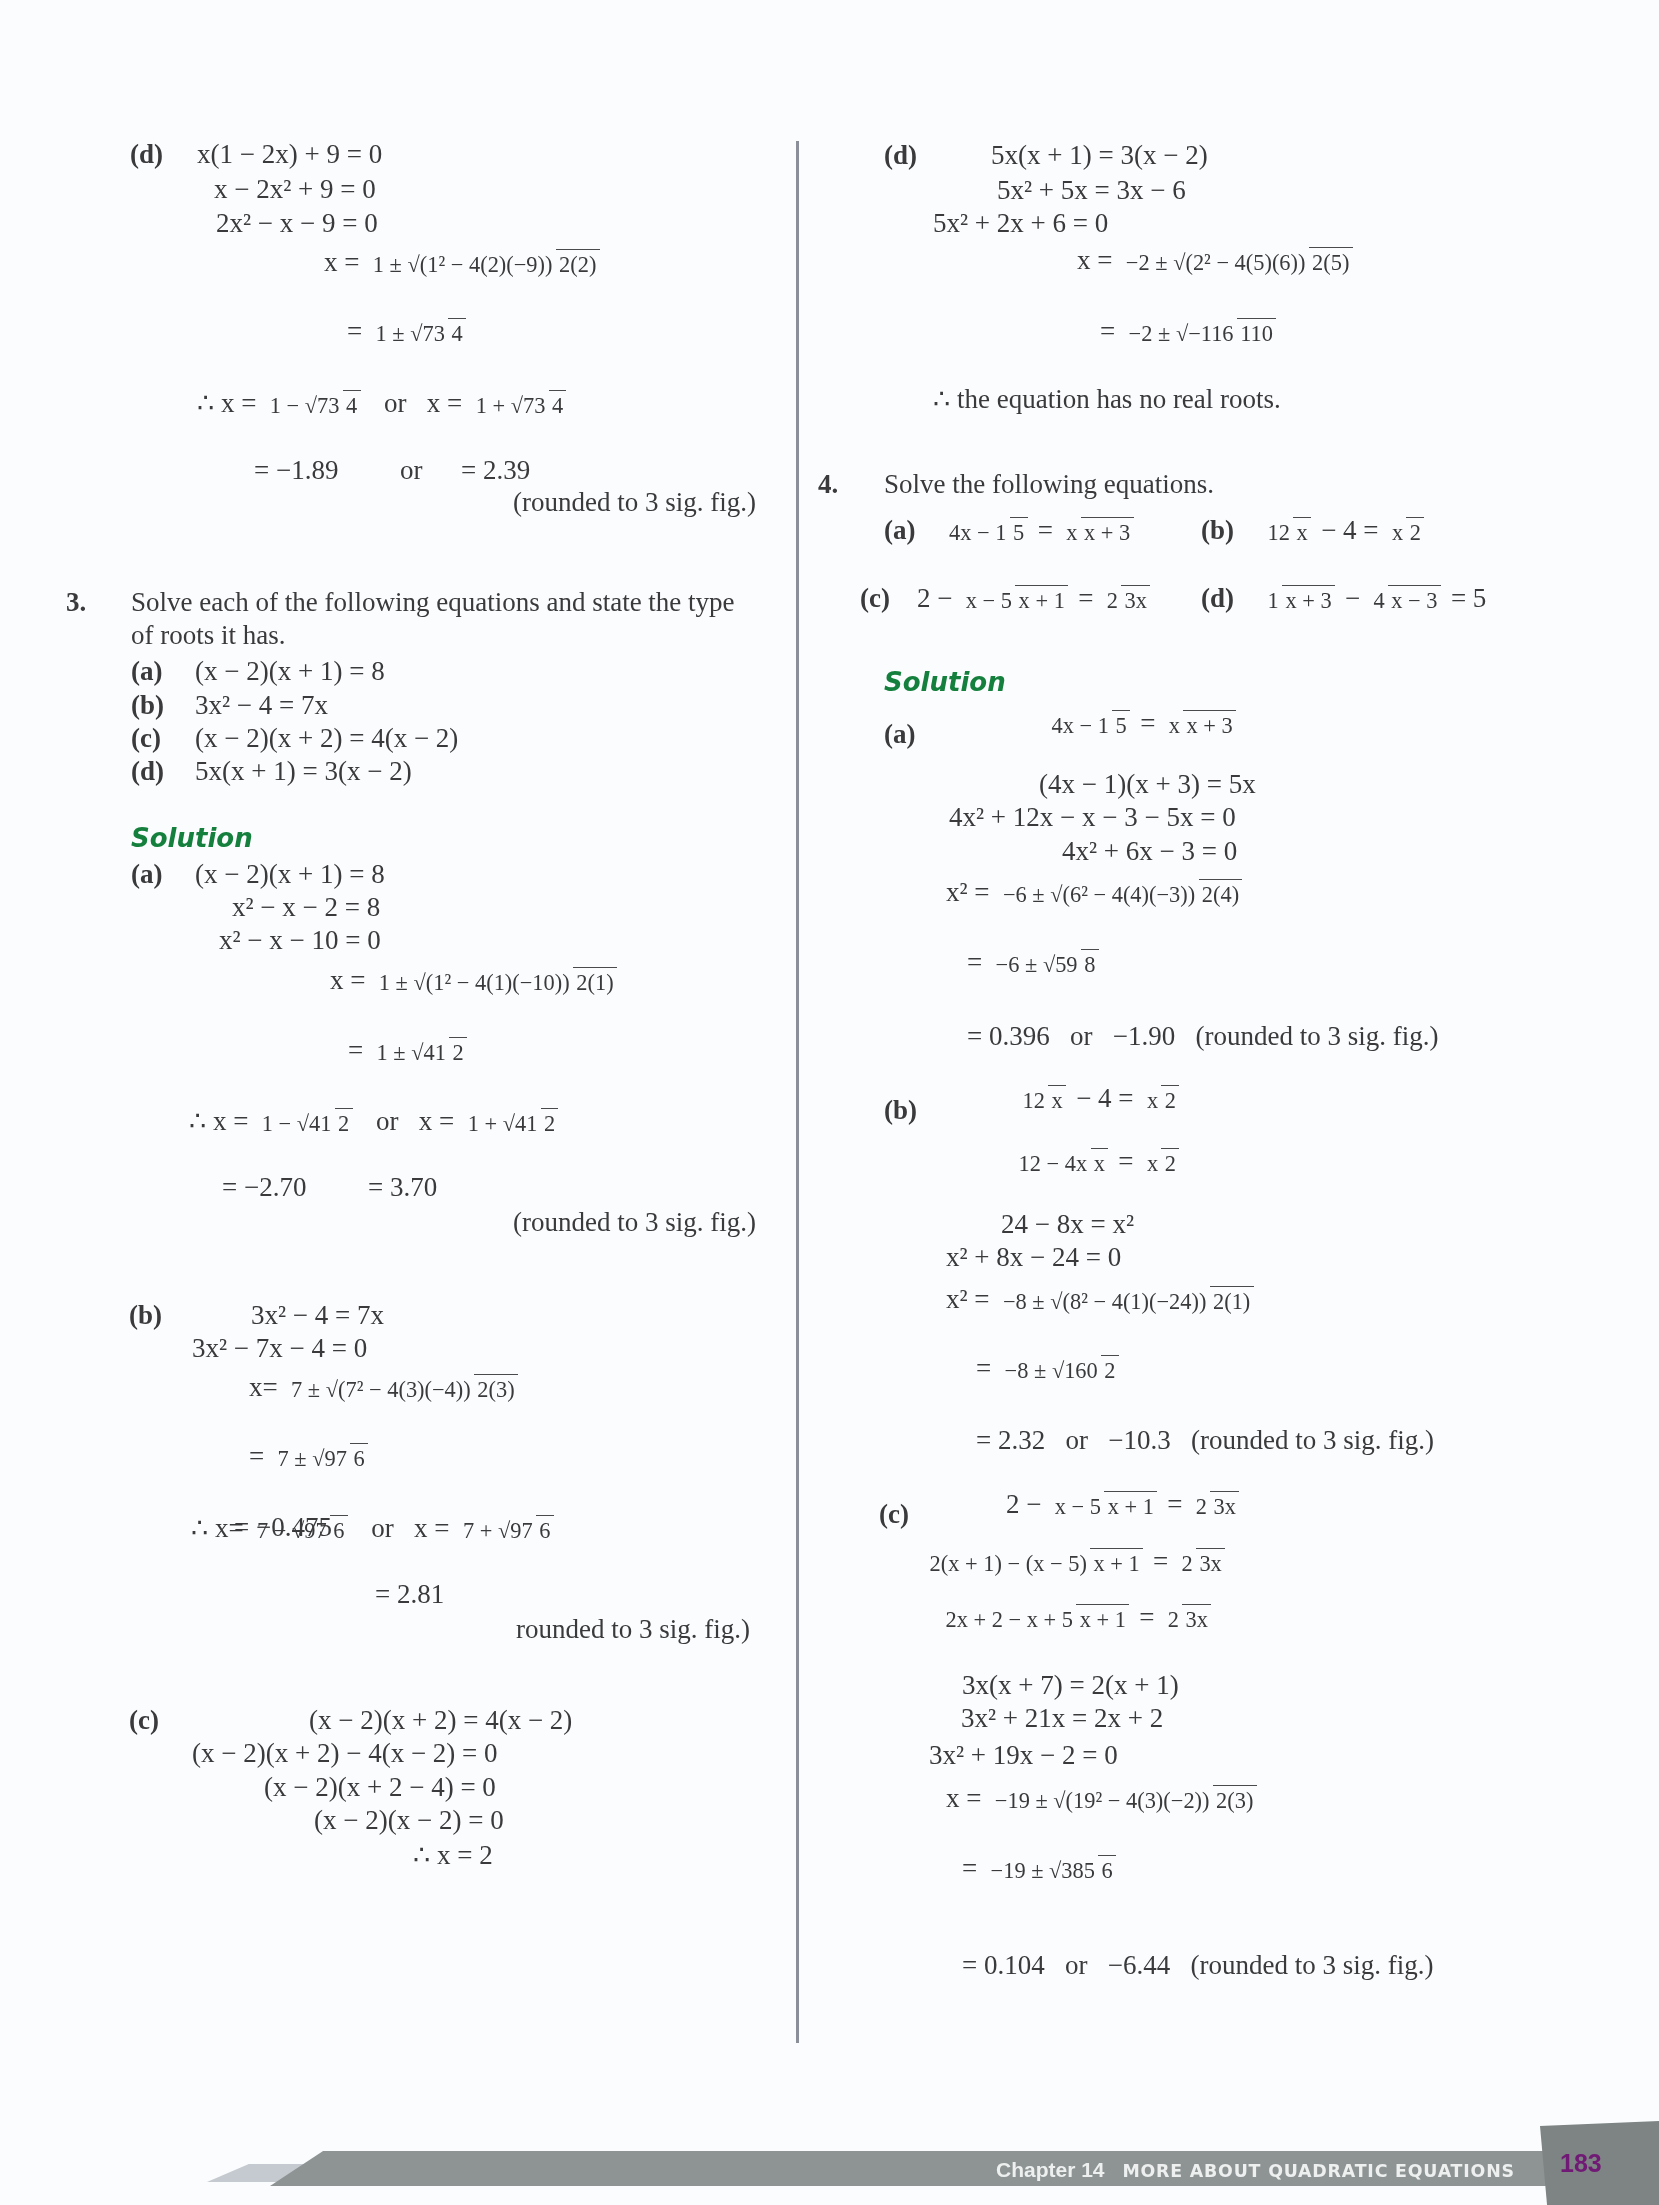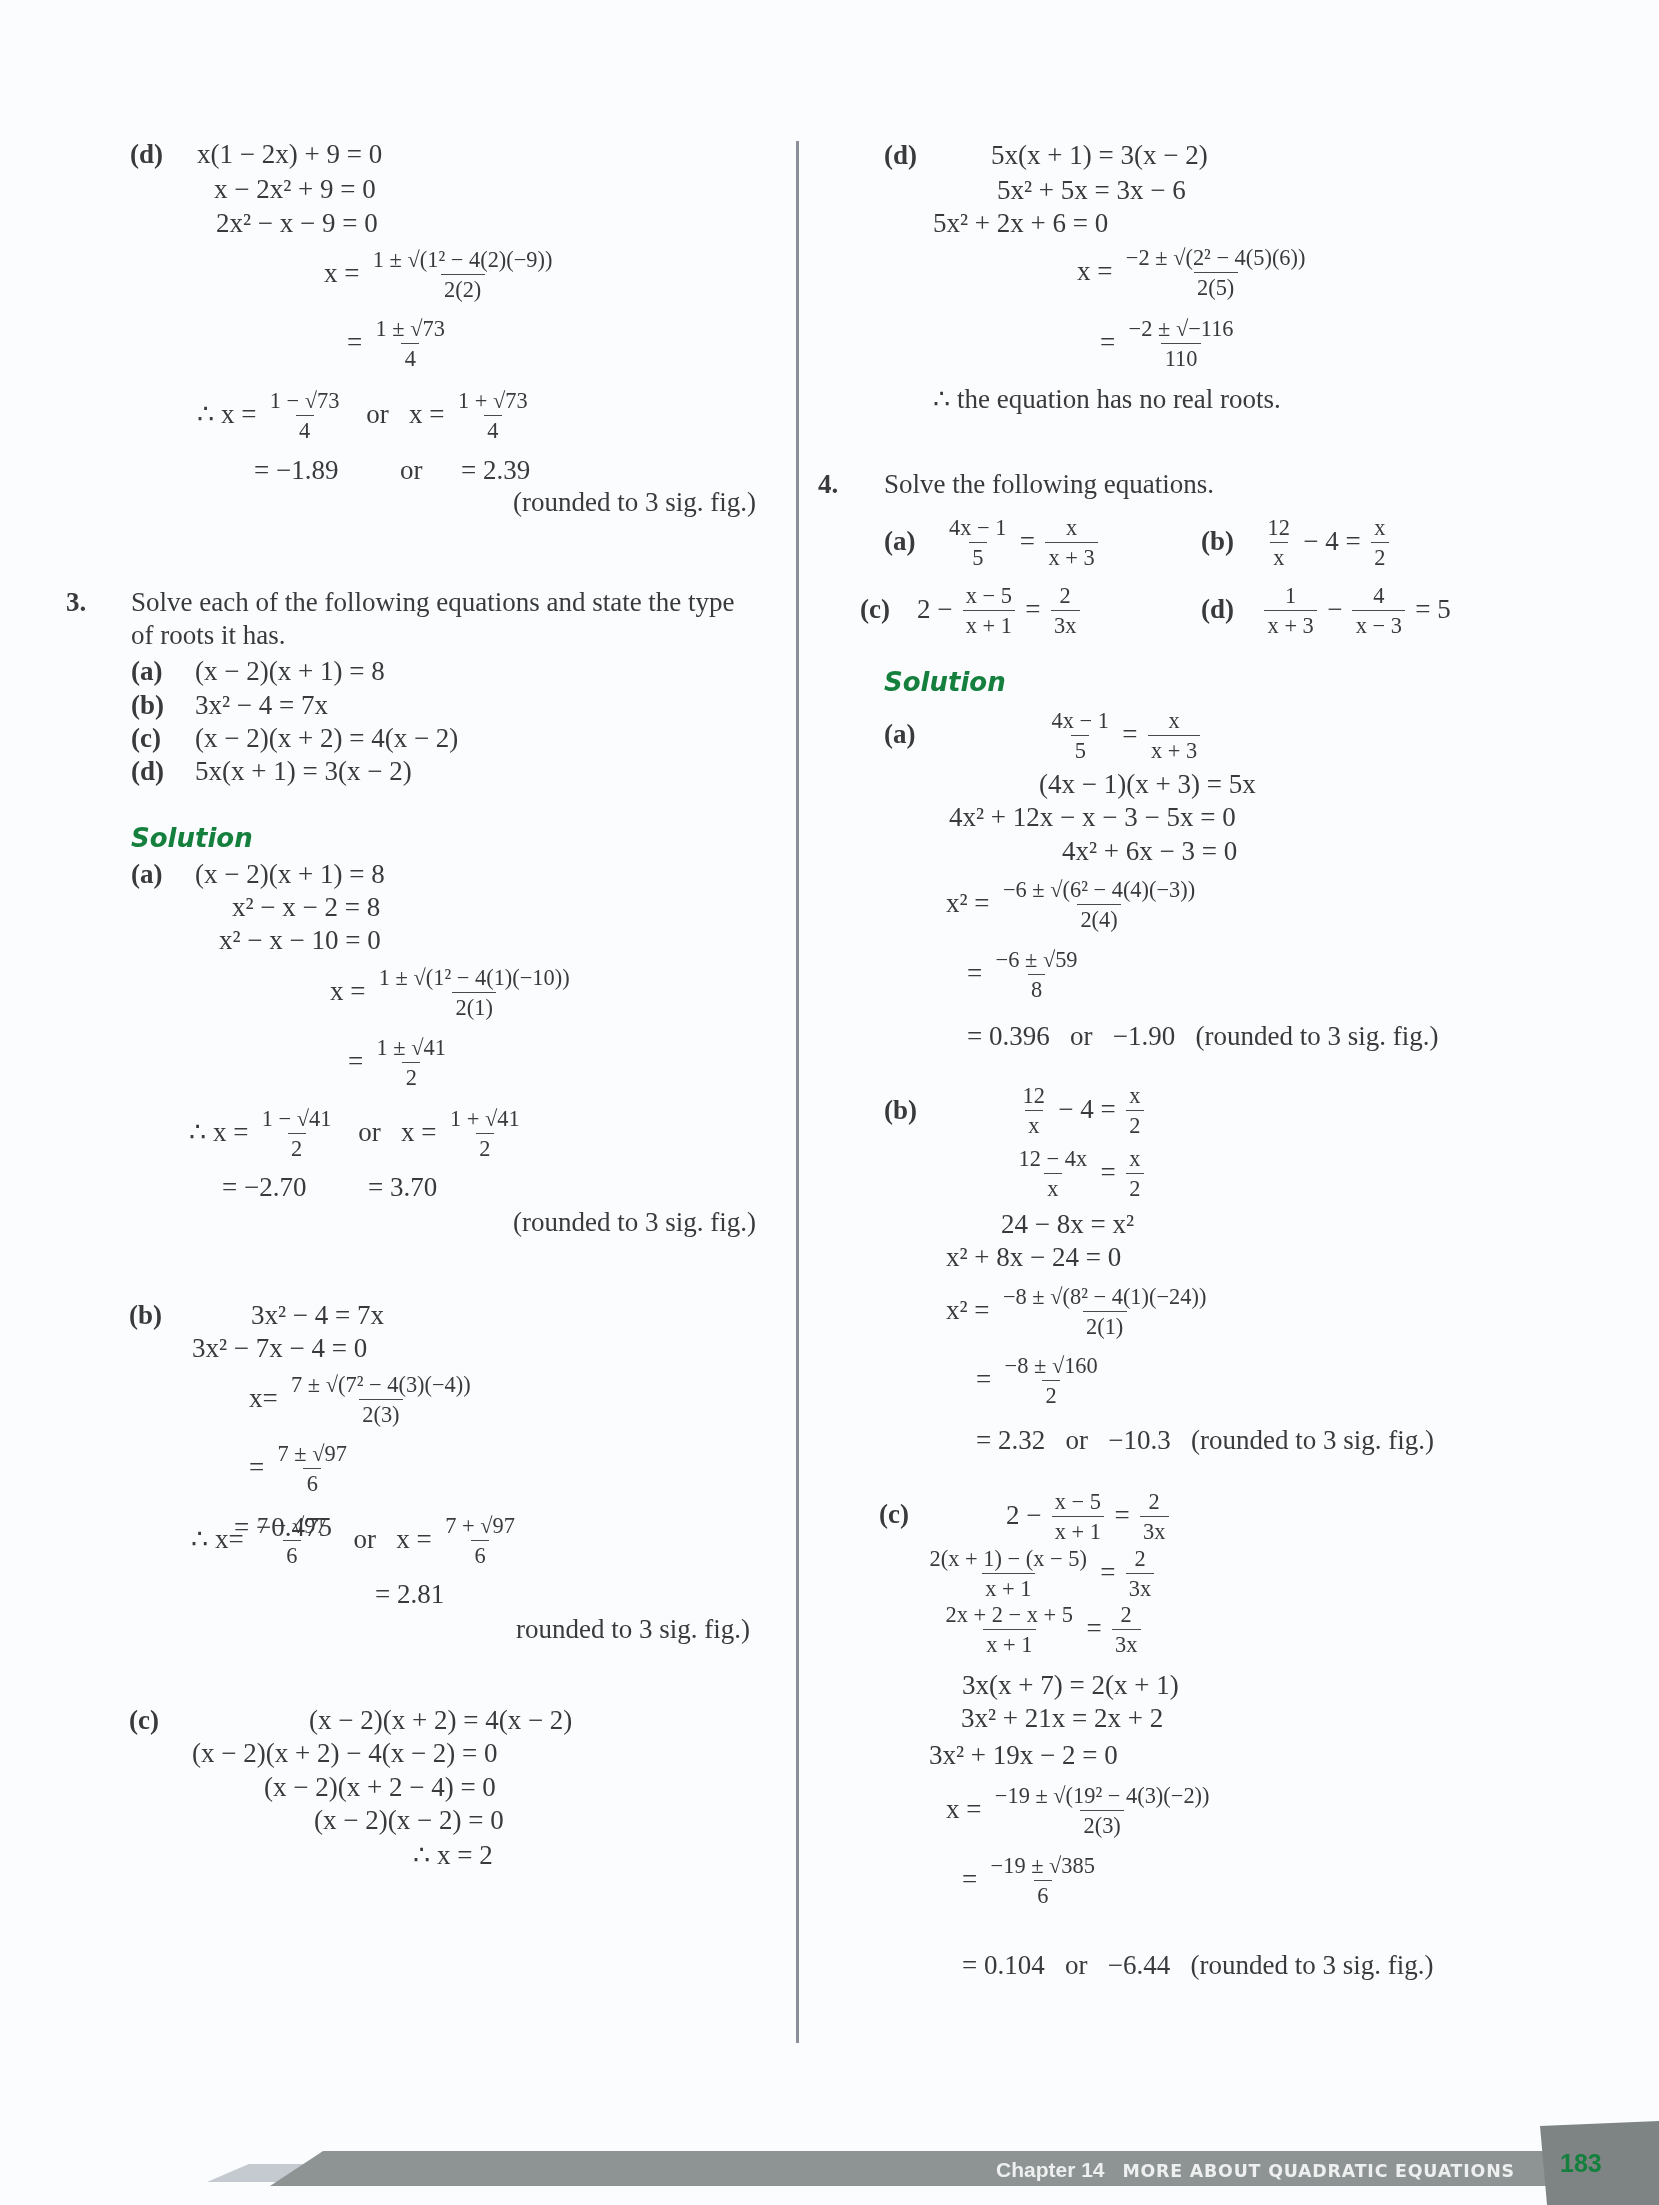--- a/index.html
+++ b/index.html
@@ -10,35 +10,35 @@
     color:#3a3a3c;
   }
   .page { position:absolute; left:0; top:0; width:1659px; height:2205px; }
   .ln { position:absolute; white-space:nowrap; font-size:27px; line-height:33px; }
   .lbl { font-weight:bold; }
   .num { font-weight:bold; font-size:27px; }
   .solh { font-family:"DejaVu Sans", "Liberation Sans", sans-serif; font-weight:bold; font-style:italic; font-size:26px; color:#15803d; position:absolute; }
   .divider { position:absolute; left:796px; top:141px; width:2.5px; height:1902px; background:#8a8f99; }
 
   
-  .frac { display:inline-flex; flex-direction:column; align-items:center; vertical-align:middle; margin:0 3.3px; }
+  .frac { display:inline-flex; flex-direction:row; align-items:center; vertical-align:middle; margin:0 3.3px; }
   .frac > .n { padding:0 3.3px; line-height:28px; font-size:22.4px; }
   .frac > .d { padding:0 3.3px; line-height:30px; font-size:22.4px; border-top:1.7px solid #4a4a4c; }
 
   
   .foot-shadow { position:absolute; left:207px; top:2164px; width:1394px; height:18px; background:#c5cad0;
     clip-path:polygon(3% 0,100% 0,100% 100%,0 100%); }
   .foot-bar { position:absolute; left:270px; top:2151px; width:1327px; height:35px; background:#8d9493;
     clip-path:polygon(4% 0,100% 0,100% 100%,0 100%); }
   .foot-text { position:absolute; left:996px; top:2154px; height:32px; line-height:32px; color:#eef0f0; font-family:"Liberation Sans", "DejaVu Sans", sans-serif; font-weight:bold; font-size:21px; white-space:nowrap; }
   .foot-text .chap { margin-right:12px; }
   .foot-text .caps { font-family:"DejaVu Sans", sans-serif; font-size:17.4px; letter-spacing:0.8px; }
   .page-tab { position:absolute; left:1540px; top:2121px; width:119px; height:85px; background:#7d8483;
     clip-path:polygon(0 6%,100% 0,100% 100%,6% 100%); }
-  .page-num { position:absolute; left:1560px; top:2149px; color:#15803d; font-family:"Liberation Sans", sans-serif; font-weight:bold; font-size:25px; }
+  .page-num { position:absolute; left:1560px; top:2149px; color:#701a75; font-family:"Liberation Sans", sans-serif; font-weight:bold; font-size:25px; }
 </style>
 </head>
 <body>
 
 <div class="page">
 
   <div>
     <div class="ln lbl" style="left:130px;top:138px;">(d)</div>
     <div class="ln" style="left:197px;top:138px;">x(1 − 2x) + 9 = 0</div>
     <div class="ln" style="left:214px;top:173px;">x − 2x² + 9 = 0</div>

